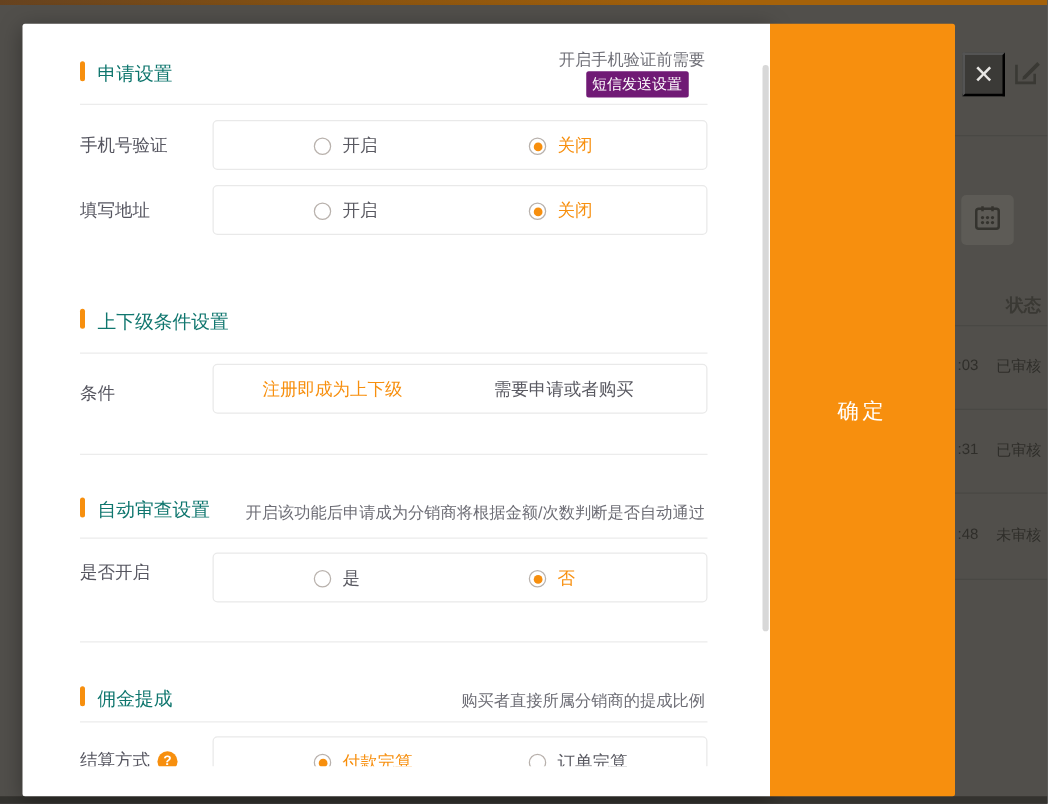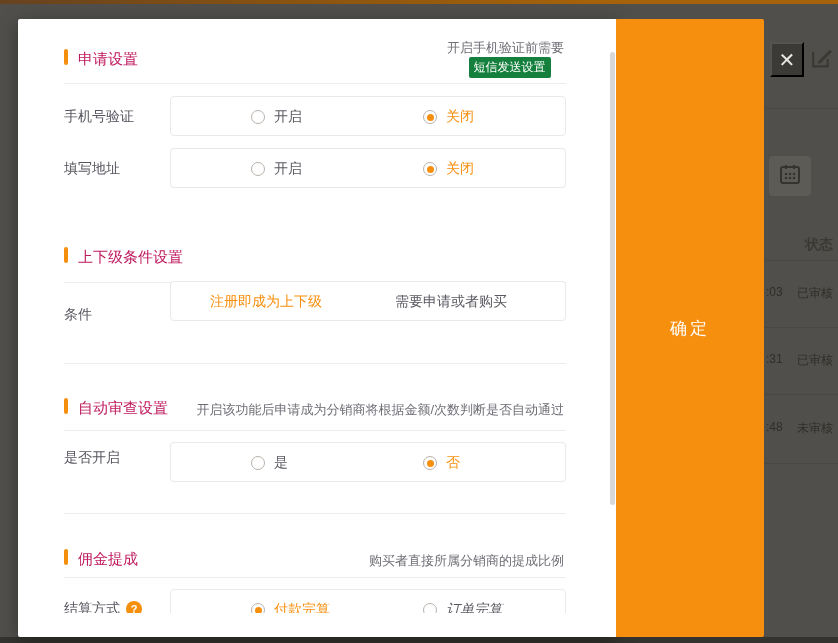--- a/index.html
+++ b/index.html
@@ -22,23 +22,23 @@
   
   .modal{position:absolute;left:18px;top:19px;width:598px;height:618px;background:#ffffff;
     border-radius:2px 0 0 2px;box-shadow:0 4px 18px rgba(0,0,0,.35);}
   .modal-clip{position:absolute;left:0;top:0;width:598px;height:594px;overflow:hidden;}
   .confirm-strip{position:absolute;left:616px;top:19px;width:148px;height:618px;background:#f78f0e;
     border-radius:0 2px 2px 0;border:0;display:flex;align-items:center;justify-content:center;
     color:#ffffff;font-size:17px;letter-spacing:3px;cursor:pointer;}
   .scrollbar{position:absolute;left:592px;top:33px;width:5px;height:453px;background:#d8d8d8;border-radius:3px;}
 
   .marker{position:absolute;width:4px;height:16px;border-radius:2px;background:#f78f0e;}
-  .sec-title{position:absolute;font-size:15px;color:#be185d;}
+  .sec-title{position:absolute;font-size:15px;color:#0f766e;}
   .sec-note{position:absolute;right:52px;display:flex;align-items:center;font-size:13px;color:#6e6e76;white-space:nowrap;}
-  .badge{margin-left:8px;background:#15803d;color:#fff;font-size:12px;padding:2px 5px;border-radius:2px;}
+  .badge{margin-left:8px;background:#701a75;color:#fff;font-size:12px;padding:2px 5px;border-radius:2px;}
   .hr{position:absolute;left:46px;right:50px;height:1px;background:#ececec;}
   .row-label{position:absolute;left:46px;font-size:14px;color:#565660;display:flex;align-items:center;}
   .help{display:inline-flex;width:16px;height:16px;margin-left:6px;border-radius:50%;background:#f78f0e;
     color:#fff;font-size:11px;font-weight:bold;align-items:center;justify-content:center;}
   .optbox{position:absolute;left:152px;width:396px;height:40px;border:1px solid #e9e9e9;border-radius:4px;background:#fff;}
   .ropt{position:absolute;top:0;height:40px;display:flex;align-items:center;cursor:pointer;}
   .radio{width:14px;height:14px;border:1px solid #b9b2ad;border-radius:50%;background:#fff;position:relative;flex:none;}
   .radio.sel::after{content:"";position:absolute;left:3px;top:3px;width:7px;height:7px;border-radius:50%;background:#f78f0e;}
   .rlabel{margin-left:9px;font-size:14px;color:#595961;white-space:nowrap;}
   .rlabel.on{color:#f78f0e;font-family:Liberation Serif, serif;}
@@ -132,21 +132,21 @@
           <span class="radio sel"></span>
           <span class="rlabel on">关闭</span>
         </span>
       </div>
 
       <div class="marker" style="left:46px;top:228px;"></div>
       <div class="sec-title" style="left:60px;top:229px;">上下级条件设置</div>
       <div class="hr" style="top:263px;"></div>
 
       <div class="row-label" style="top:287px;">条件</div>
-      <div class="optbox" style="top:262px;">
+      <div class="optbox" style="top:272px;">
         <span class="topt on" style="left:0;width:190px;">注册即成为上下级</span>
         <span class="topt" style="left:185px;width:190px;">需要申请或者购买</span>
       </div>
 
       <div class="hr" style="top:344px;"></div>
 
       <div class="marker" style="left:46px;top:379px;"></div>
       <div class="sec-title" style="left:60px;top:380px;">自动审查设置</div>
       <div class="sec-note" style="top:382px;">
         <span>开启该功能后申请成为分销商将根据金额/次数判断是否自动通过</span>
@@ -176,21 +176,21 @@
 
       <div class="row-label" style="top:581px;">
         <span>结算方式</span>
         <span class="help">?</span>
       </div>
       <div class="optbox" style="top:570px;">
         <span class="ropt" style="left:80px;">
           <span class="radio sel"></span>
           <span class="rlabel on">付款完算</span>
         </span>
-        <span class="ropt" style="left:252px;font-style:italic;">
+        <span class="ropt" style="left:252px;">
           <span class="radio"></span>
           <span class="rlabel">订单完算</span>
         </span>
       </div>
 
     </div>
     <div class="scrollbar"></div>
   </div>
 
   <button class="confirm-strip">

